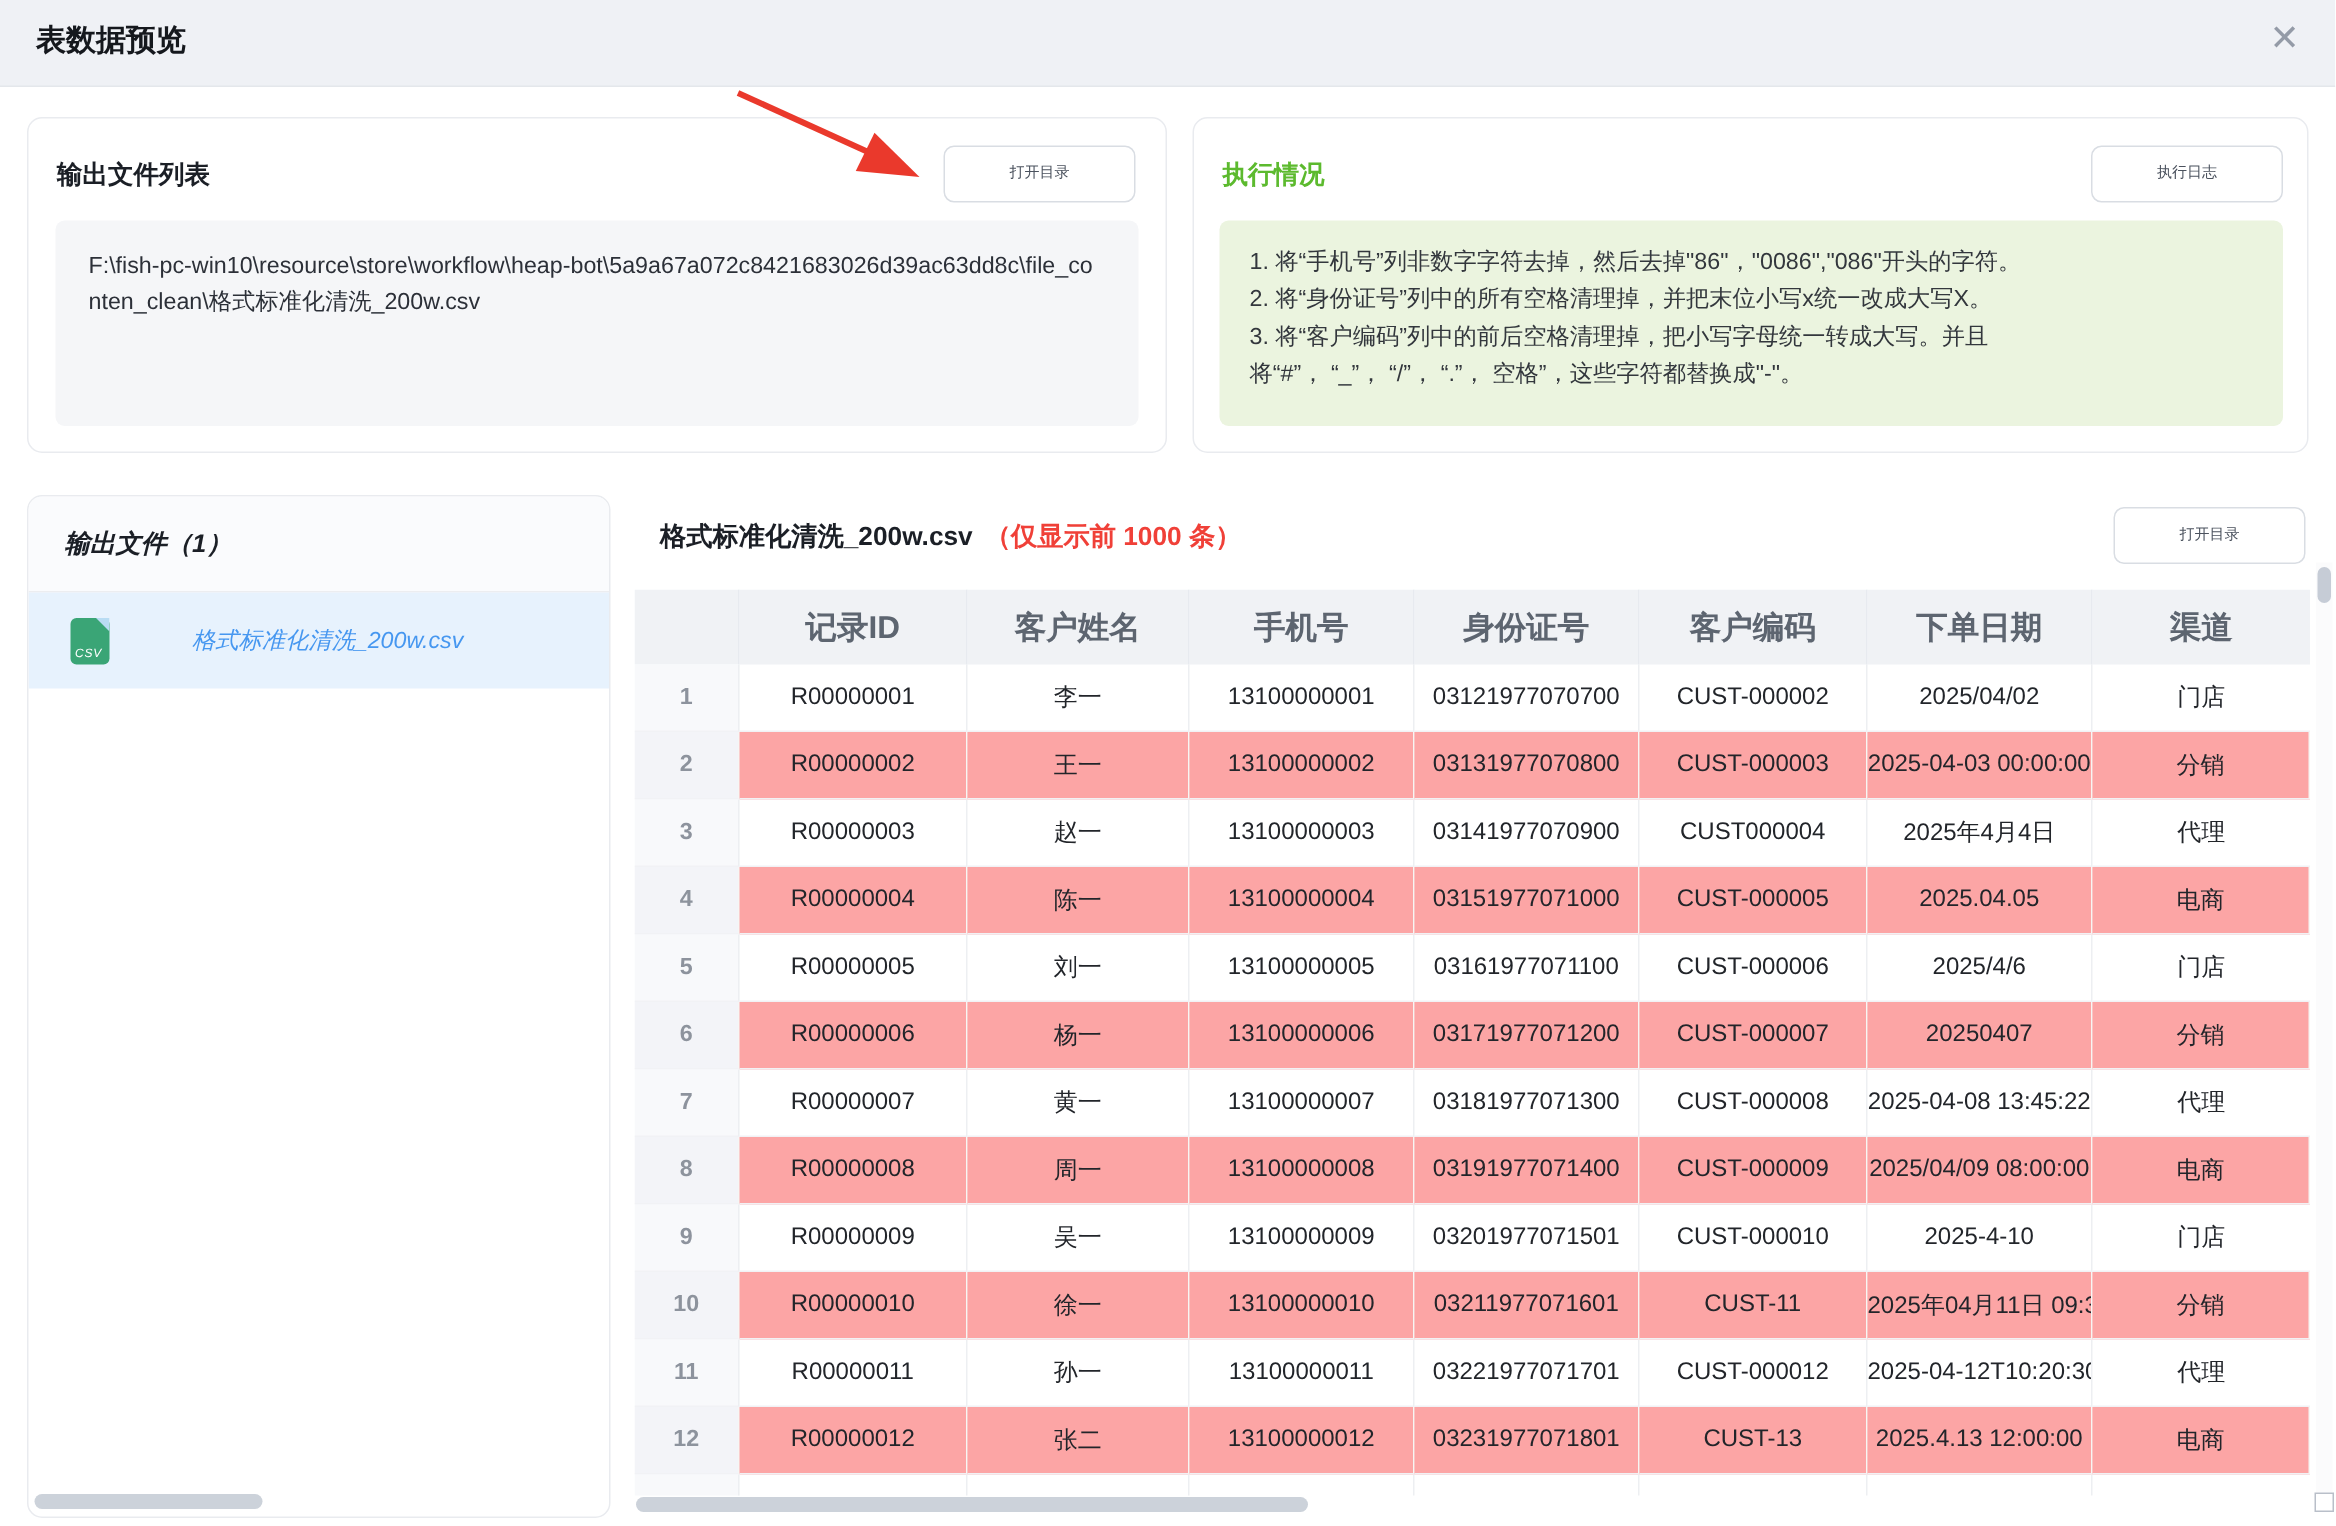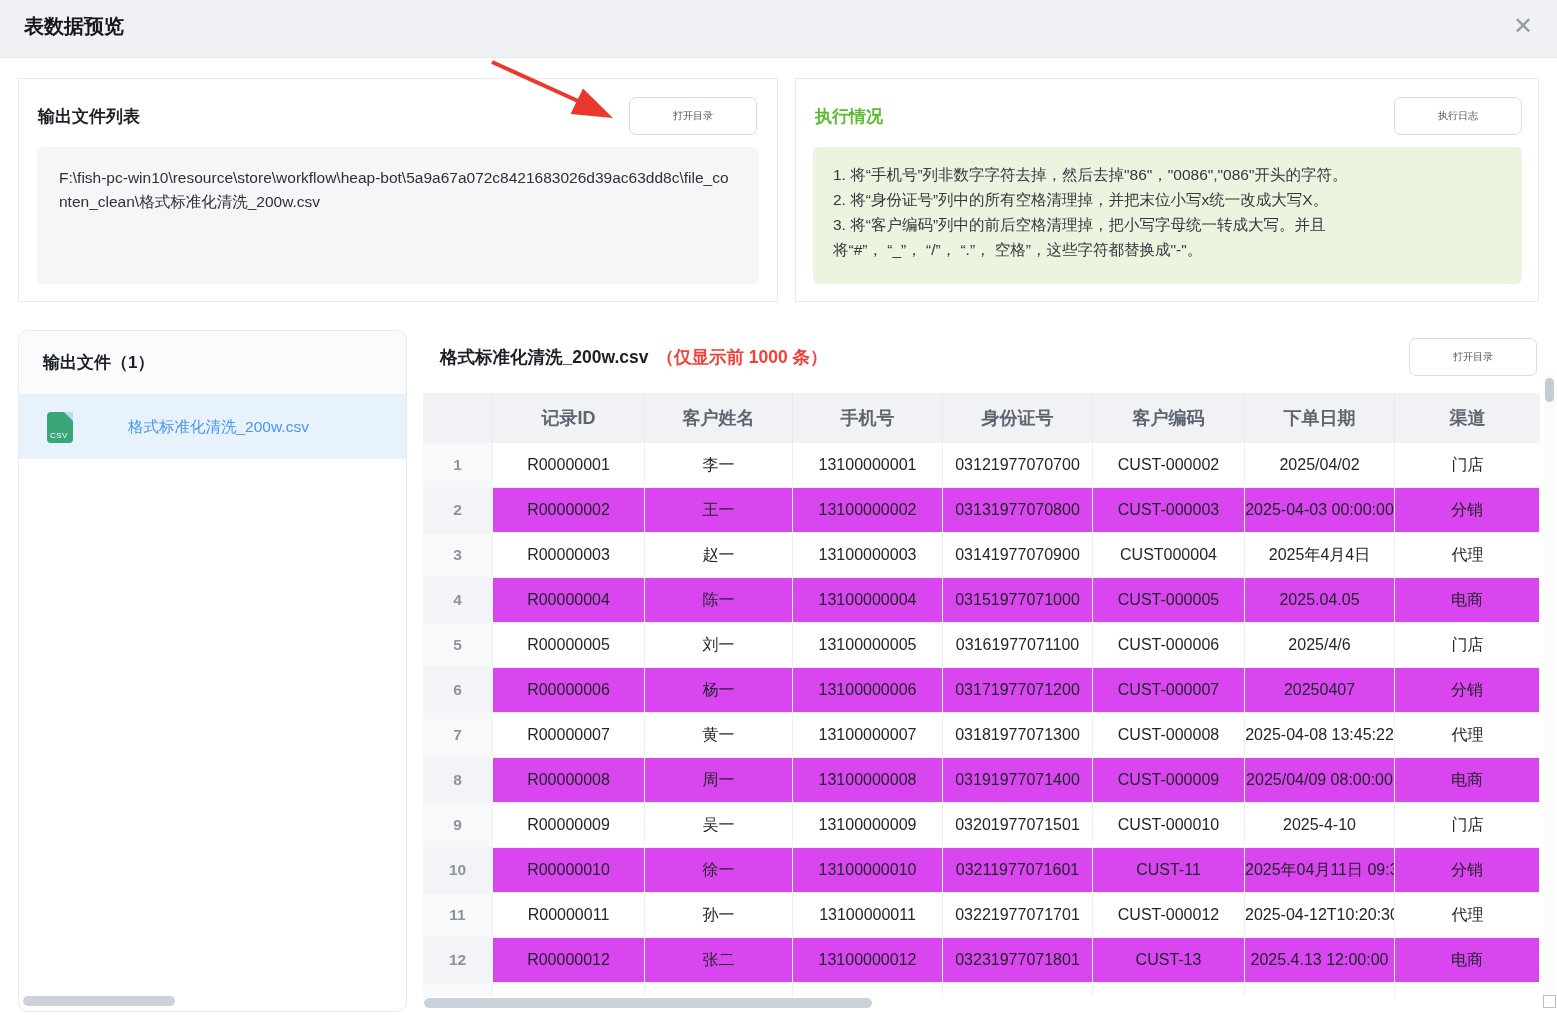--- a/index.html
+++ b/index.html
@@ -8,21 +8,21 @@
   .app { position:relative; width:1557px; height:1017px; background:#ffffff; overflow:hidden; }
 
   
   .titlebar { position:absolute; left:0; top:0; width:1557px; height:58px;
               background:#eff1f5; border-bottom:1px solid #e4e7eb; }
   .titlebar .ttl { position:absolute; left:24px; top:13px; font-size:20px; font-weight:bold; color:#15181d; }
   .titlebar .close { position:absolute; right:16px; top:8px; width:36px; height:36px;
                      font-size:24px; color:#949ba7; text-align:center; line-height:36px; cursor:pointer; }
 
   
-  .card { position:absolute; background:#fff; border:1px solid #e9ebef; border-radius:0;text-decoration:underline; }
+  .card { position:absolute; background:#fff; border:1px solid #e9ebef; border-radius:10px;text-decoration:underline; }
   .card1 { left:18px; top:78px; width:760px; height:224px; }
   .card2 { left:795px; top:78px; width:744px; height:224px; }
   .card-title { position:absolute; left:19px; top:26px; font-size:17px; font-weight:bold; color:#1b1f26; }
   .card-title.green { color:#5cba2e; }
   .btn { position:absolute; top:18px; width:128px; height:38px; background:#fff;
          border:1px solid #d9dde3; border-radius:7px; font-size:10px; color:#4b525e;
          text-align:center; line-height:36px; cursor:pointer; }
   .card1 .btn { right:20px; }
   .card2 .btn { right:16px; }
   .path-box { position:absolute; left:18px; right:18px; top:68px; bottom:17px;
@@ -30,49 +30,49 @@
               font-size:15.5px; line-height:24px; color:#2c3038; word-break:break-all; }
   .exec-box { position:absolute; left:17px; right:16px; top:68px; bottom:17px;
               background:#ebf4df; border-radius:6px; padding:15px 20px;
               font-size:15.5px; line-height:25px; color:#33373d; overflow:hidden; }
 
   
   .arrow-svg { position:absolute; left:0; top:0; width:1557px; height:1017px; pointer-events:none; z-index:40; }
 
   
   .sidebar { position:absolute; left:18px; top:330px; width:389px; height:682px;
-             background:#fff; border:1px solid #e9ebef; border-radius:10px; overflow:hidden; }
+             background:#fff; border:1px solid #e9ebef; border-radius:10px; overflow:hidden;font-style:italic; }
   .sidebar-head { height:64px; background:#fafbfd; border-bottom:1px solid #ecedf0;
                   font-size:17px; font-weight:bold; color:#1b1f26; line-height:64px; padding-left:24px; }
   .file-item { height:64px; background:#e7f2fd; display:flex; align-items:center; padding-left:28px; cursor:pointer;gap:41px; }
   .csv-icon { position:relative; width:26px; height:31px; background:#3aa576; border-radius:4px; flex:0 0 26px; }
   .csv-icon .fold { position:absolute; right:0; top:0; width:0; height:0;
                     border-left:9px solid transparent; border-top:9px solid #b9dcf3; border-bottom-left-radius:3px; }
   .csv-icon .lbl { position:absolute; left:3px; bottom:3px; font-size:8px; color:#fff; letter-spacing:.5px; }
   .file-item .fname { margin-left:14px; font-size:15.5px; color:#4697f0; }
   .sidebar .hscroll { position:absolute; left:4px; bottom:5px; width:152px; height:10px;
                       background:#ccd2da; border-radius:5px; cursor:pointer; }
 
   
   .table-panel { position:absolute; left:423px; top:330px; width:1117px; height:682px; background:#fff; }
   .tp-head { position:relative; height:63px; }
   .tp-title { position:absolute; left:17px; top:15px; font-size:17.5px; font-weight:bold; color:#1b1f26; }
   .tp-title .red { color:#f04038; margin-left:8px; }
   .tp-head .btn { right:3px; top:8px; position:absolute; }
   .tbl-wrap { position:absolute; left:0; top:63px; width:1117px; height:604px; overflow:hidden; }
   table.tbl { border-collapse:separate; border-spacing:0; table-layout:fixed; width:1117px; }
-  .tbl th { height:50px; background:#f0f2f5; font-size:18px; font-weight:bold; color:#5d6570;
+  .tbl th { height:50px; background:#f0f2f5; font-size:21px; font-weight:bold; color:#5d6570;
             text-align:center; border-right:1px solid #e7eaef; overflow:hidden; white-space:nowrap; }
   .tbl th:last-child { border-right:none; }
   .tbl td { height:45px; font-size:16px; color:#22252a; text-align:center;
             border-right:1px solid #edeff2; border-bottom:1px solid #f1f2f5;
             overflow:hidden; white-space:nowrap; }
   .tbl td:last-child { border-right:none; }
   .tbl td.rownum { background:#f8f9fb; color:#8d939d; font-weight:bold; font-size:15.5px; }
-  .tbl tr.even td { background:#d946ef; border-right:1px solid #f6f6f4; }
+  .tbl tr.even td { background:#fca5a5; border-right:1px solid #f6f6f4; }
   .tbl tr.even td.rownum { background:#f3f4f8; }
   .table-panel .hscroll { position:absolute; left:1px; top:668px; width:448px; height:10px;
                           background:#ccd2da; border-radius:5px; cursor:pointer; }
 
   
   .vscroll-track { position:absolute; left:1544px; top:375px; width:11px; height:633px; background:#fbfbfc; }
   .vscroll-thumb { position:absolute; left:1545px; top:378px; width:9px; height:24px;
                    background:#c6ccd6; border-radius:5px; cursor:pointer; }
   .scroll-corner { position:absolute; left:1543px; top:995px; width:13px; height:13px;
                    background:#fff; border:1px solid #b9bfc9; }

